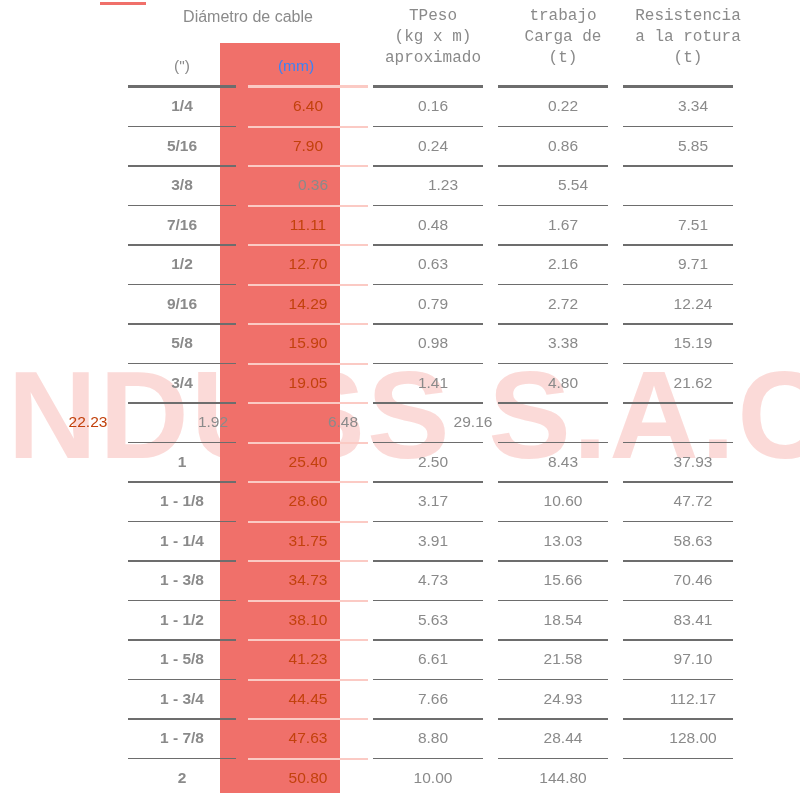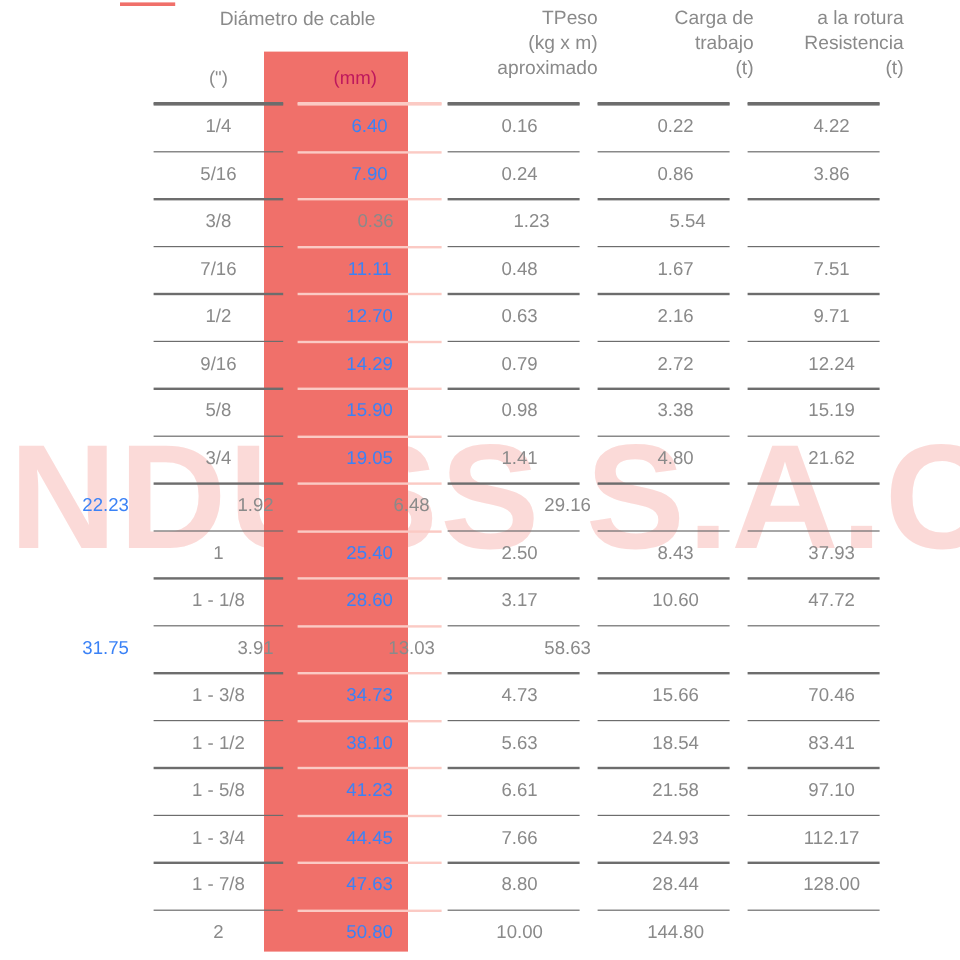--- a/index.html
+++ b/index.html
@@ -86,21 +86,21 @@
     align-items: flex-end;
     justify-content: center;
     text-align: center;
     color: #8a8a8a;
     font-size: 15.5px;
     font-weight: 400;
     line-height: 1.25;
   }
 
   
-  .c-in   { width: 220px; padding: 0 12px 0 100px; }
+  .c-in   { width: 220px; padding: 0 12px 0 100px; font-weight: bold; }
   .c-mm   { width: 120px; }
   .c-w    { width: 130px; }
   .c-l    { width: 130px; }
   .c-b    { width: 130px; }
 
   
   .hdr-row { height: 86px; }
 
   .hdr-title {
     position: absolute;
@@ -122,51 +122,52 @@
     color: #8a8a8a;
     font-size: 15.5px;
     z-index: 5;
   }
   .hdr-unit-mm {
     position: absolute;
     left: 220px;
     top: 57px;
     width: 96px;
     text-align: center;
-    color: #be185d;
+    color: #3b82f6;
     font-size: 15.5px;
     z-index: 5;
   }
 
   .hdr-col {
     position: absolute;
     top: 6px;
-    text-align: right;
+    text-align: center;
     color: #8a8a8a;
     font-size: 16px;
     line-height: 1.30;
     z-index: 5;
+    font-family: Liberation Mono, monospace;
   }
   .hdr-col.w { left: 340px; width: 130px; }
   .hdr-col.l { left: 470px; width: 130px; }
   .hdr-col.b { left: 595px; width: 130px; }
 
   
   .drow {
     position: relative;
     height: 39.5px;
   }
 
   .drow .cell {
     align-items: center;
     height: 39.5px;
   }
 
   .drow .c-mm {
-    color: #3b82f6;
+    color: #c2410c;
     border-radius: 19px;
   }
 
   
   .sep {
     position: absolute;
     top: 0;
     height: 1.6px;
     background: #6d6d6d;
     z-index: 4;
@@ -203,28 +204,28 @@
       <div class="hdr-unit-in">(")</div>
       <div class="hdr-unit-mm">(mm)</div>
 
       <div class="hdr-col w">
         <div>TPeso</div>
         <div>(kg x m)</div>
         <div>aproximado</div>
       </div>
 
       <div class="hdr-col l">
+        <div>trabajo</div>
         <div>Carga de</div>
-        <div>trabajo</div>
         <div>(t)</div>
       </div>
 
       <div class="hdr-col b">
+        <div>Resistencia</div>
         <div>a la rotura</div>
-        <div>Resistencia</div>
         <div>(t)</div>
       </div>
 
       <div class="hdr-sep s-in"></div>
       <div class="hdr-sep s-mm"></div>
       <div class="hdr-sep s-w"></div>
       <div class="hdr-sep s-l"></div>
       <div class="hdr-sep s-b"></div>
 
       <div class="hdr-row"></div>
@@ -234,33 +235,33 @@
         <div class="drow row">
           <div class="sep s-in"></div>
           <div class="sep s-mm"></div>
           <div class="sep s-w"></div>
           <div class="sep s-l"></div>
           <div class="sep s-b"></div>
           <div class="cell c-in">1/4</div>
           <div class="cell c-mm">6.40</div>
           <div class="cell c-w">0.16</div>
           <div class="cell c-l">0.22</div>
-          <div class="cell c-b">4.22</div>
+          <div class="cell c-b">3.34</div>
         </div>
         <div class="drow row">
           <div class="sep s-in"></div>
           <div class="sep s-mm"></div>
           <div class="sep s-w"></div>
           <div class="sep s-l"></div>
           <div class="sep s-b"></div>
           <div class="cell c-in">5/16</div>
           <div class="cell c-mm">7.90</div>
           <div class="cell c-w">0.24</div>
           <div class="cell c-l">0.86</div>
-          <div class="cell c-b">3.86</div>
+          <div class="cell c-b">5.85</div>
         </div>
         <div class="drow row">
           <div class="sep s-in"></div>
           <div class="sep s-mm"></div>
           <div class="sep s-w"></div>
           <div class="sep s-l"></div>
           <div class="sep s-b"></div>
           <div class="cell c-in">3/8</div>
           <div class="cell c-w">0.36</div>
           <div class="cell c-l">1.23</div>
@@ -360,20 +361,21 @@
           <div class="cell c-w">3.17</div>
           <div class="cell c-l">10.60</div>
           <div class="cell c-b">47.72</div>
         </div>
         <div class="drow row">
           <div class="sep s-in"></div>
           <div class="sep s-mm"></div>
           <div class="sep s-w"></div>
           <div class="sep s-l"></div>
           <div class="sep s-b"></div>
+          <div class="cell c-in">1 - 1/4</div>
           <div class="cell c-mm">31.75</div>
           <div class="cell c-w">3.91</div>
           <div class="cell c-l">13.03</div>
           <div class="cell c-b">58.63</div>
         </div>
         <div class="drow row">
           <div class="sep s-in"></div>
           <div class="sep s-mm"></div>
           <div class="sep s-w"></div>
           <div class="sep s-l"></div>

